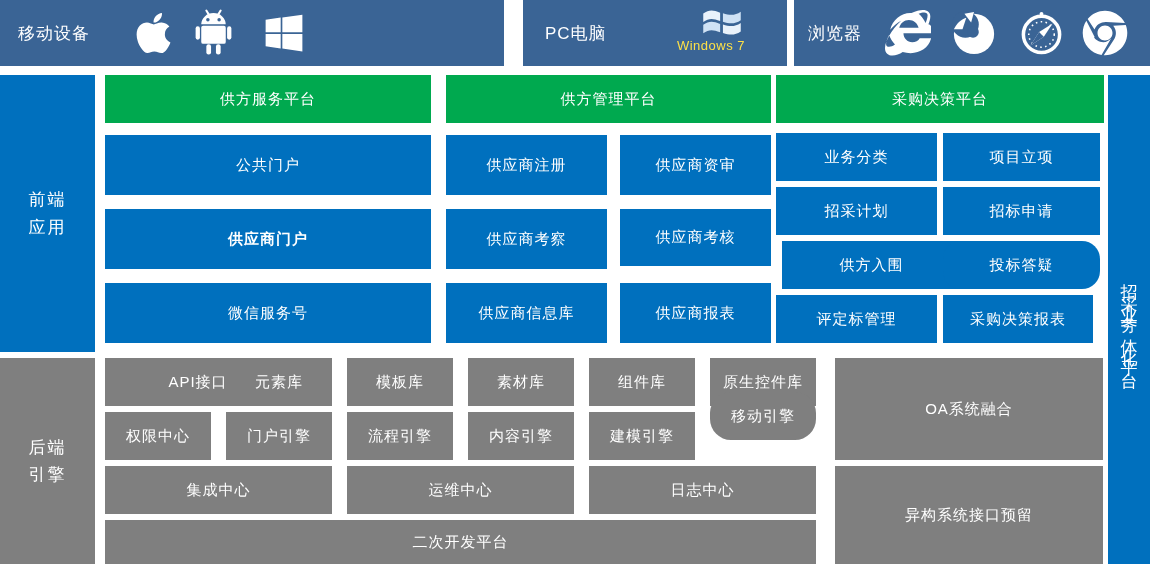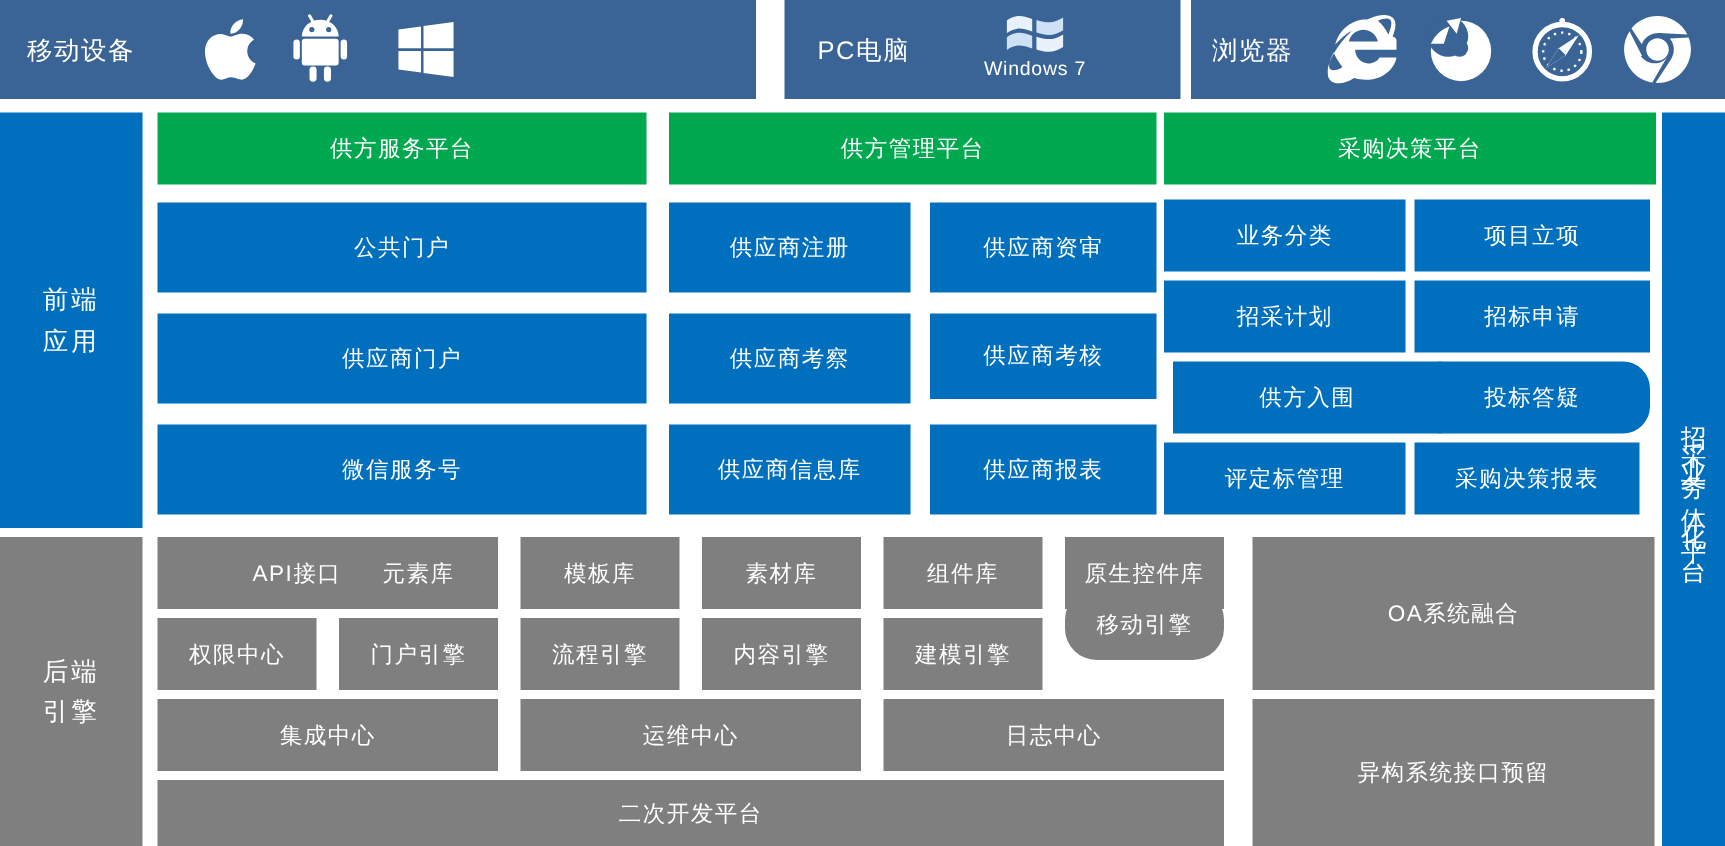--- a/index.html
+++ b/index.html
@@ -12,21 +12,21 @@
   .icon svg{display:block;}
   .white-fill{fill:#ffffff;}
   .cutout{fill:#3A6495;}
   .box{display:flex;align-items:center;justify-content:center;color:#fff;font-size:15px;letter-spacing:1px;white-space:nowrap;}
   .green{background:#00A94F;}
   .blue{background:#0070BE;}
   .gray{background:#7F7F7F;}
   .sidebar{display:flex;flex-direction:column;align-items:center;justify-content:center;color:#fff;font-size:17px;line-height:1.6;letter-spacing:2px;}
   .vbar{display:flex;align-items:center;justify-content:center;}
   .vtext{writing-mode:vertical-lr;text-orientation:upright;color:#fff;font-size:17px;letter-spacing:11px;}
-  .win7{display:flex;flex-direction:column;align-items:center;color:#ffffff;}
+  .win7{display:flex;flex-direction:column;align-items:flex-end;color:#fde047;}
   .win7-label{font-size:13px;margin-top:1px;letter-spacing:0.5px;}
 </style>
 </head>
 <body>
 
 <div class="stage">
 
   <div class="banner abs" style="left:0;top:0;width:504px;height:66px;padding-left:18px;box-sizing:border-box;">
     <span class="banner-label">移动设备</span>
     <span class="icon abs" style="left:135px;top:10px;">
@@ -112,21 +112,21 @@
     <span>后端</span>
     <span>引擎</span>
   </div>
 
   <div class="blue vbar abs" style="left:1108px;top:75px;width:42px;height:489px;">
     <span class="vtext">招采业务一体化平台</span>
   </div>
 
   <div class="box green abs" style="left:105px;top:75px;width:326px;height:48px;">供方服务平台</div>
   <div class="box blue abs" style="left:105px;top:135px;width:326px;height:60px;">公共门户</div>
-  <div class="box blue abs" style="left:105px;top:209px;width:326px;height:60px;">供应商门户</div>
+  <div class="box blue abs" style="left:105px;top:209px;width:326px;height:60px;font-weight:bold;">供应商门户</div>
   <div class="box blue abs" style="left:105px;top:283px;width:326px;height:60px;">微信服务号</div>
 
   <div class="box green abs" style="left:446px;top:75px;width:325px;height:48px;">供方管理平台</div>
   <div class="box blue abs" style="left:446px;top:135px;width:161px;height:60px;">供应商注册</div>
   <div class="box blue abs" style="left:620px;top:135px;width:151px;height:60px;">供应商资审</div>
   <div class="box blue abs" style="left:446px;top:209px;width:161px;height:60px;">供应商考察</div>
   <div class="box blue abs" style="left:620px;top:209px;width:151px;height:57px;">供应商考核</div>
   <div class="box blue abs" style="left:446px;top:283px;width:161px;height:60px;">供应商信息库</div>
   <div class="box blue abs" style="left:620px;top:283px;width:151px;height:60px;">供应商报表</div>
 

